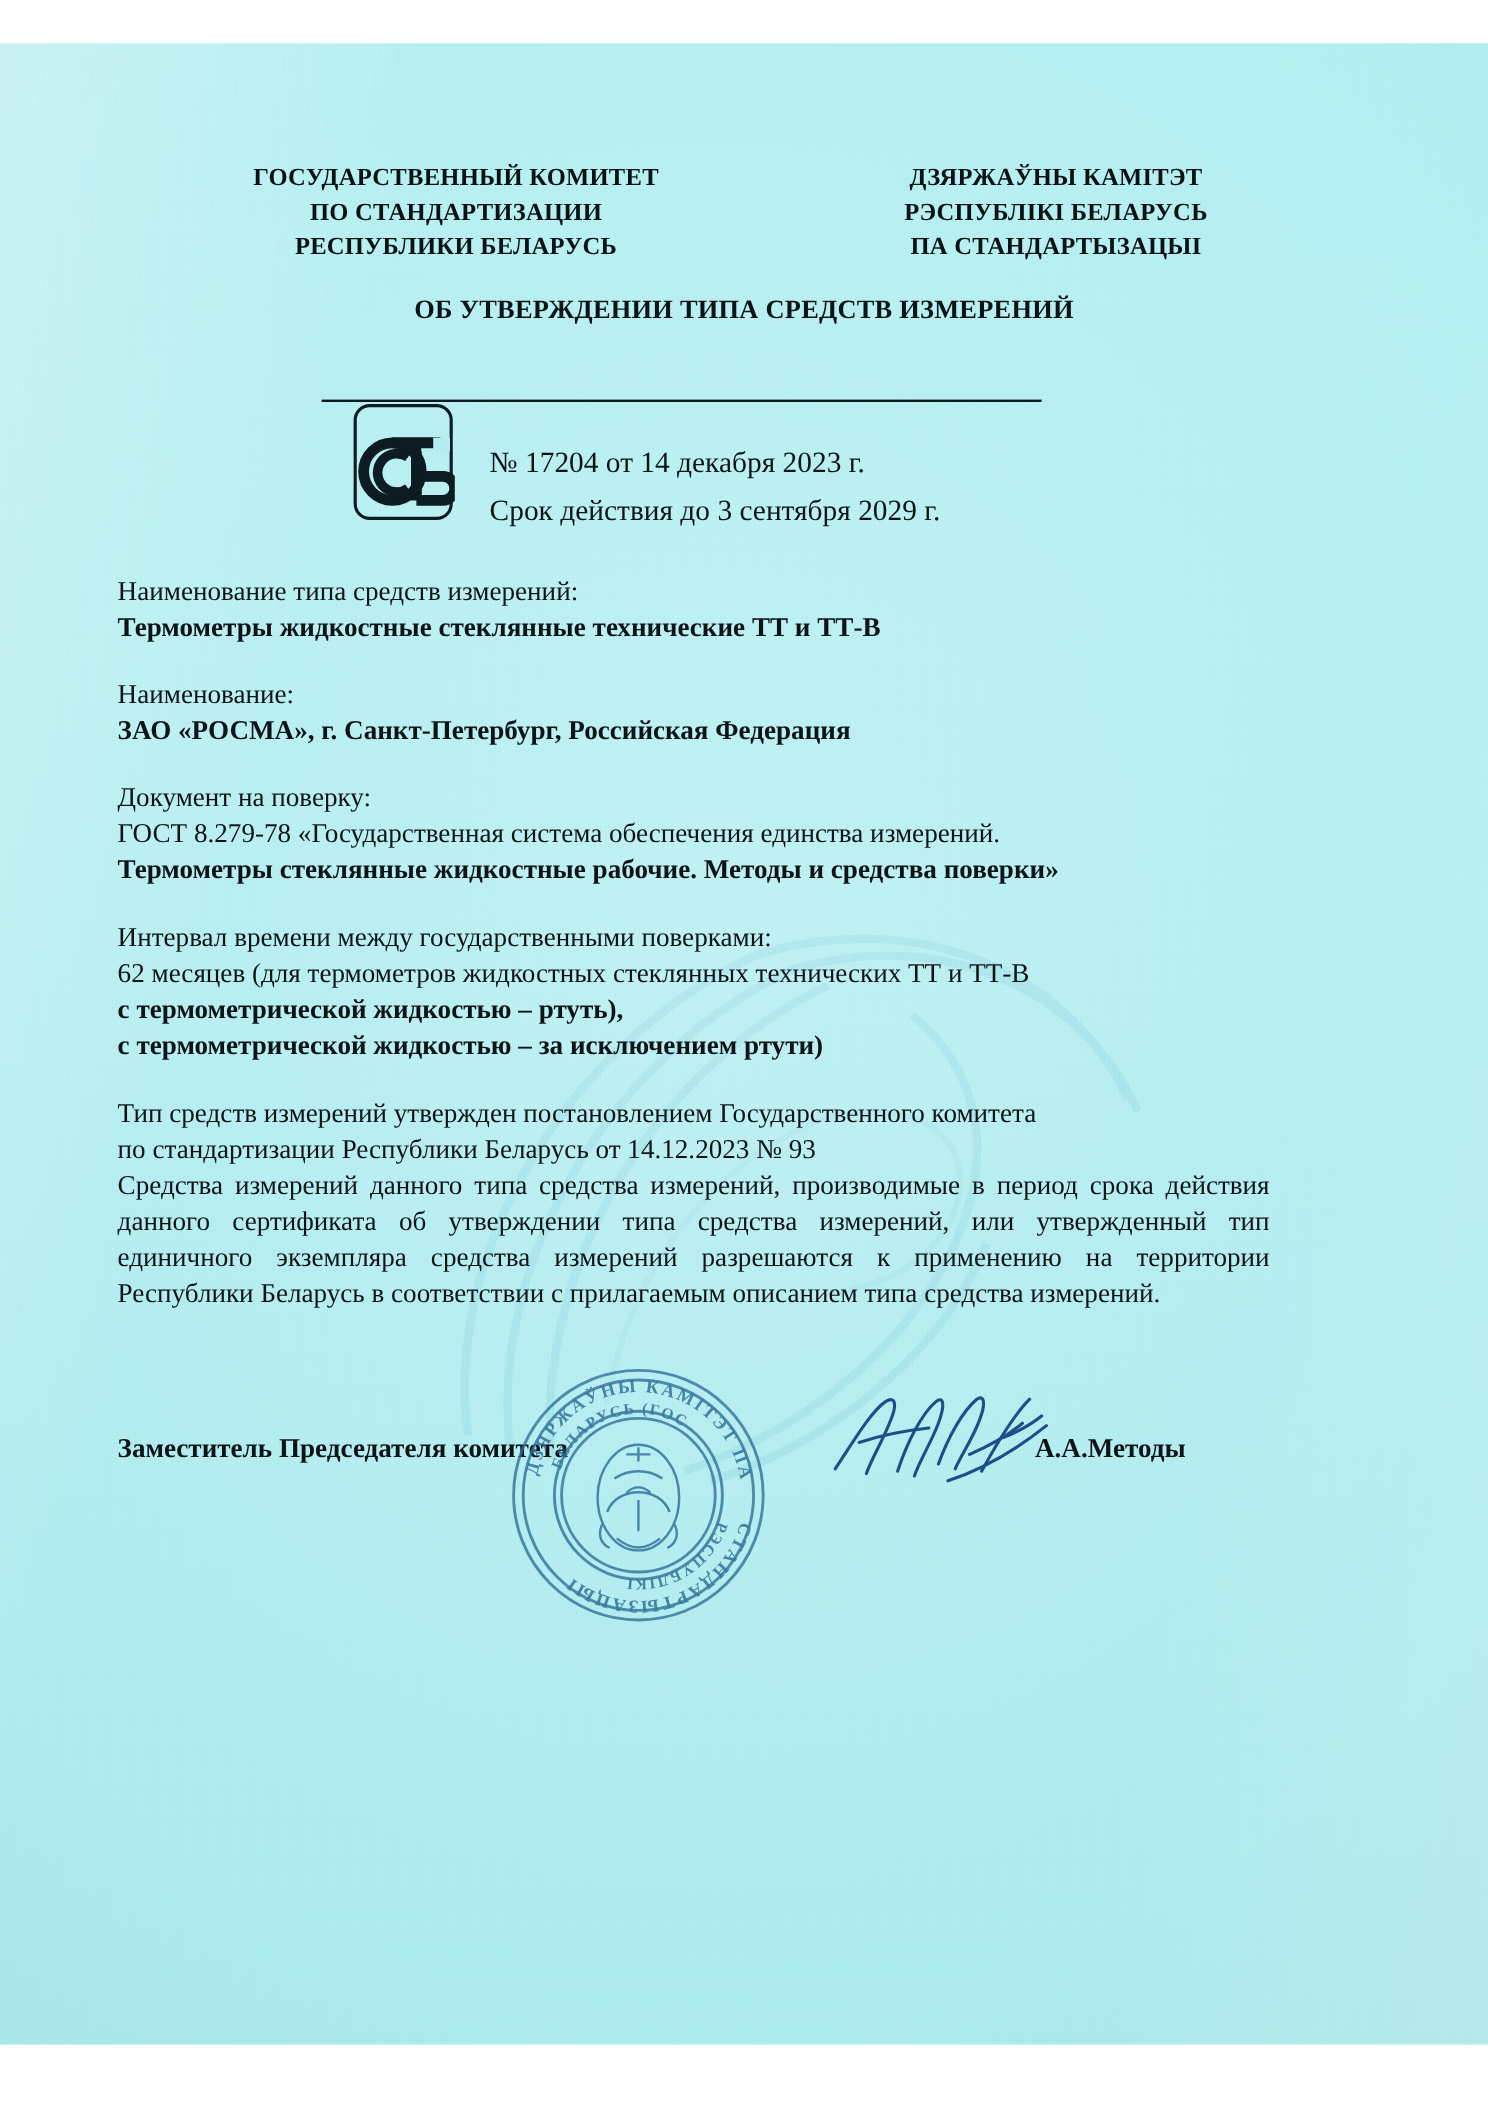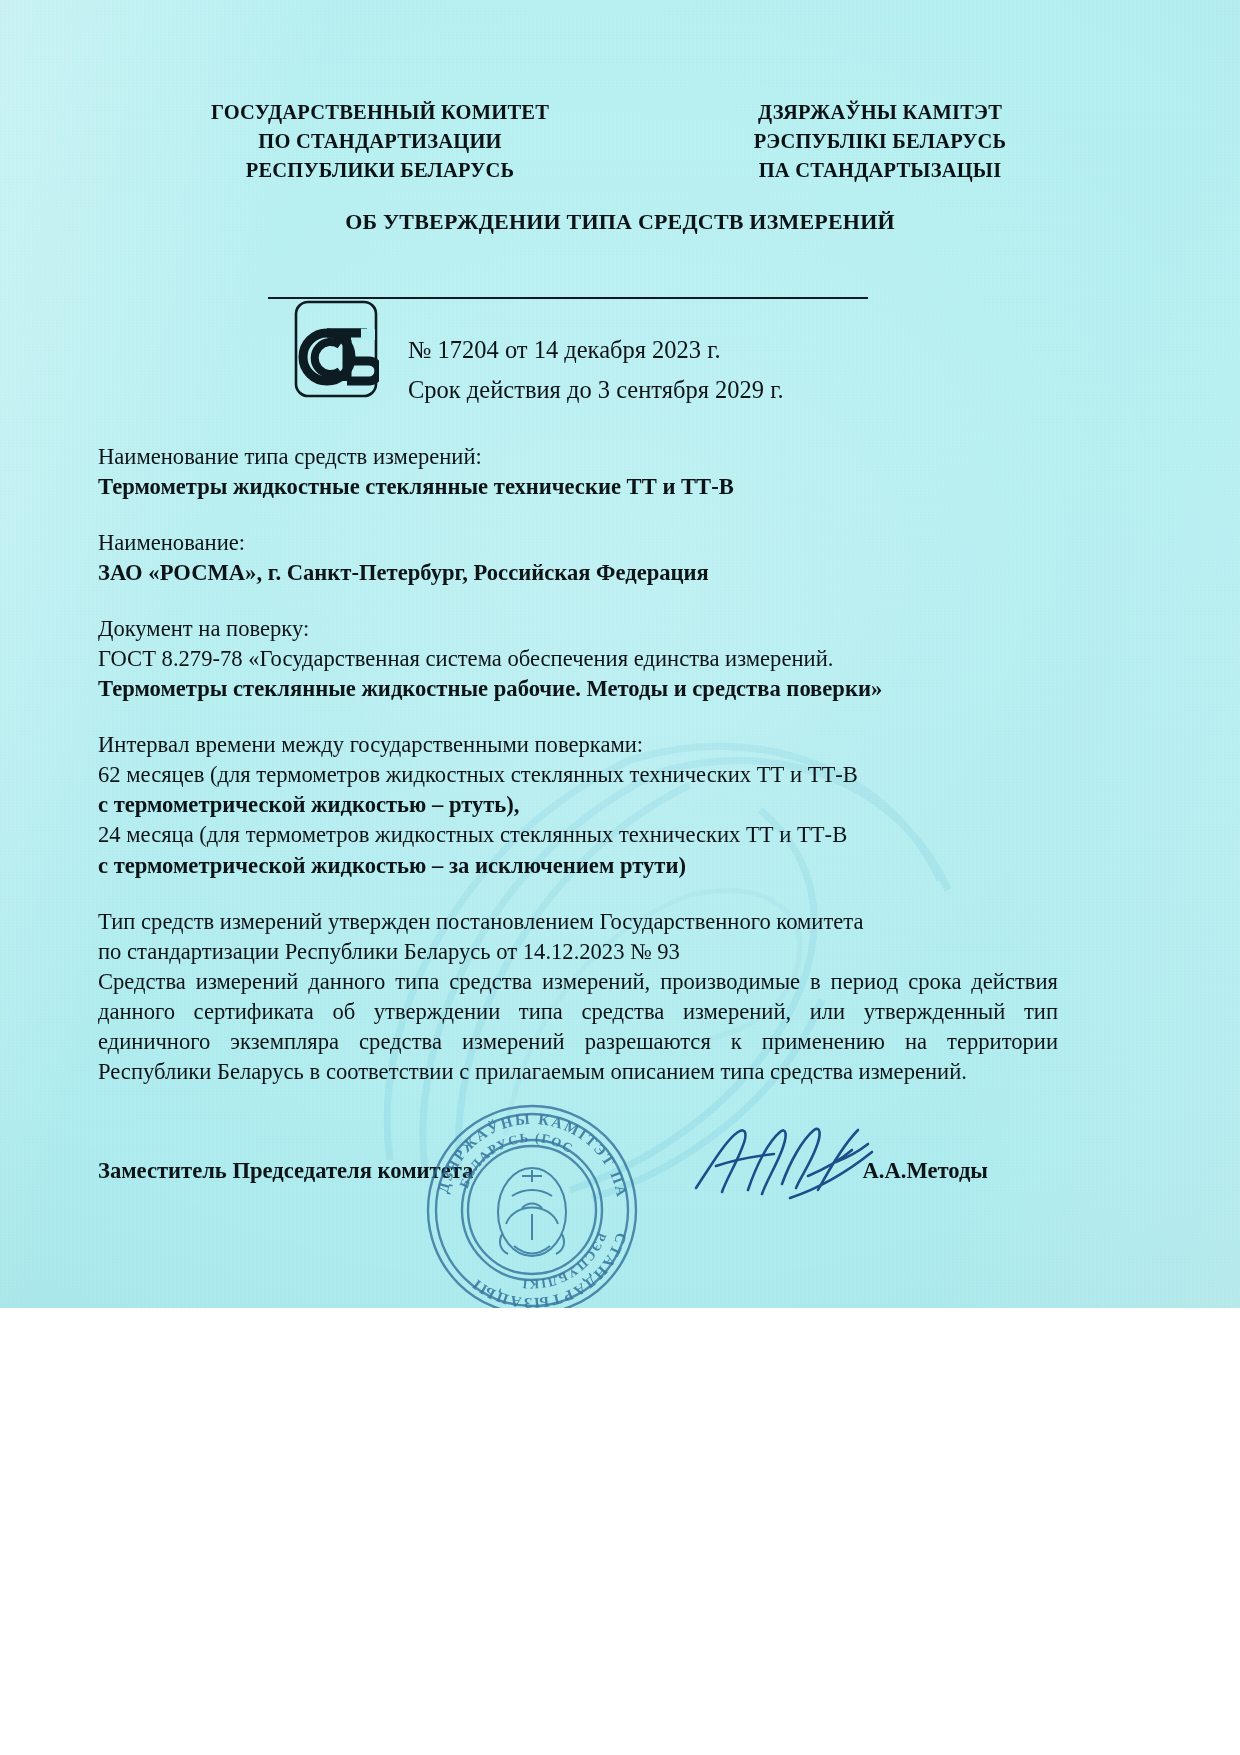--- a/index.html
+++ b/index.html
@@ -3,27 +3,28 @@
 <meta charset="utf-8">
 <style>
   html, body {
     margin: 0;
     padding: 0;
     background: #ffffff;
   }
   .page {
     position: relative;
     width: 1240px;
-    height: 1308px;
+    height: 1668px;
     overflow: hidden;
     background:
       linear-gradient(103deg, rgba(255,255,255,0.30) 0%, rgba(255,255,255,0.0) 22%, rgba(255,255,255,0.0) 78%, rgba(255,255,255,0.16) 100%),
       linear-gradient(180deg, #b6f0f2 0%, #b3eff1 30%, #b0edf0 60%, #aeecef 100%);
     font-family: "Liberation Serif", "DejaVu Serif", serif;
     color: #0d1418;
+    margin-top: 36px;
     -webkit-font-smoothing: antialiased;
   }
   
   .grain {
     position: absolute;
     inset: 0;
     background:
       repeating-linear-gradient(0deg, rgba(0,0,0,0.012) 0px, rgba(0,0,0,0.012) 1px, rgba(255,255,255,0.01) 2px, rgba(255,255,255,0.01) 3px),
       repeating-linear-gradient(90deg, rgba(0,0,0,0.010) 0px, rgba(0,0,0,0.010) 1px, rgba(255,255,255,0.0) 2px, rgba(255,255,255,0.0) 4px);
     pointer-events: none;
@@ -243,21 +244,20 @@
 
       <p class="lbl">Документ на поверку:</p>
       <p class="just-b">ГОСТ 8.279-78 «Государственная система обеспечения единства измерений.</p>
       <p class="val">Термометры стеклянные жидкостные рабочие. Методы и средства поверки»</p>
 
       <div class="gap"></div>
 
       <p class="lbl">Интервал времени между государственными поверками:</p>
       <p class="just-b">62 месяцев (для термометров жидкостных стеклянных технических ТТ и ТТ-В</p>
       <p class="val">с термометрической жидкостью – ртуть),</p>
-      <p class="just-b">24 месяца (для термометров жидкостных стеклянных технических ТТ и ТТ-В</p>
       <p class="val">с термометрической жидкостью – за исключением ртути)</p>
 
       <div class="gap"></div>
 
       <p class="just">Тип средств измерений утвержден постановлением Государственного комитета</p>
       <p>по стандартизации Республики Беларусь от 14.12.2023 № 93</p>
       <p class="just">Средства измерений данного типа средства измерений, производимые в период срока действия данного сертификата об утверждении типа средства измерений, или утвержденный тип единичного экземпляра средства измерений разрешаются к применению на территории Республики Беларусь в соответствии с прилагаемым описанием типа средства измерений.</p>
 
     </div>
 

